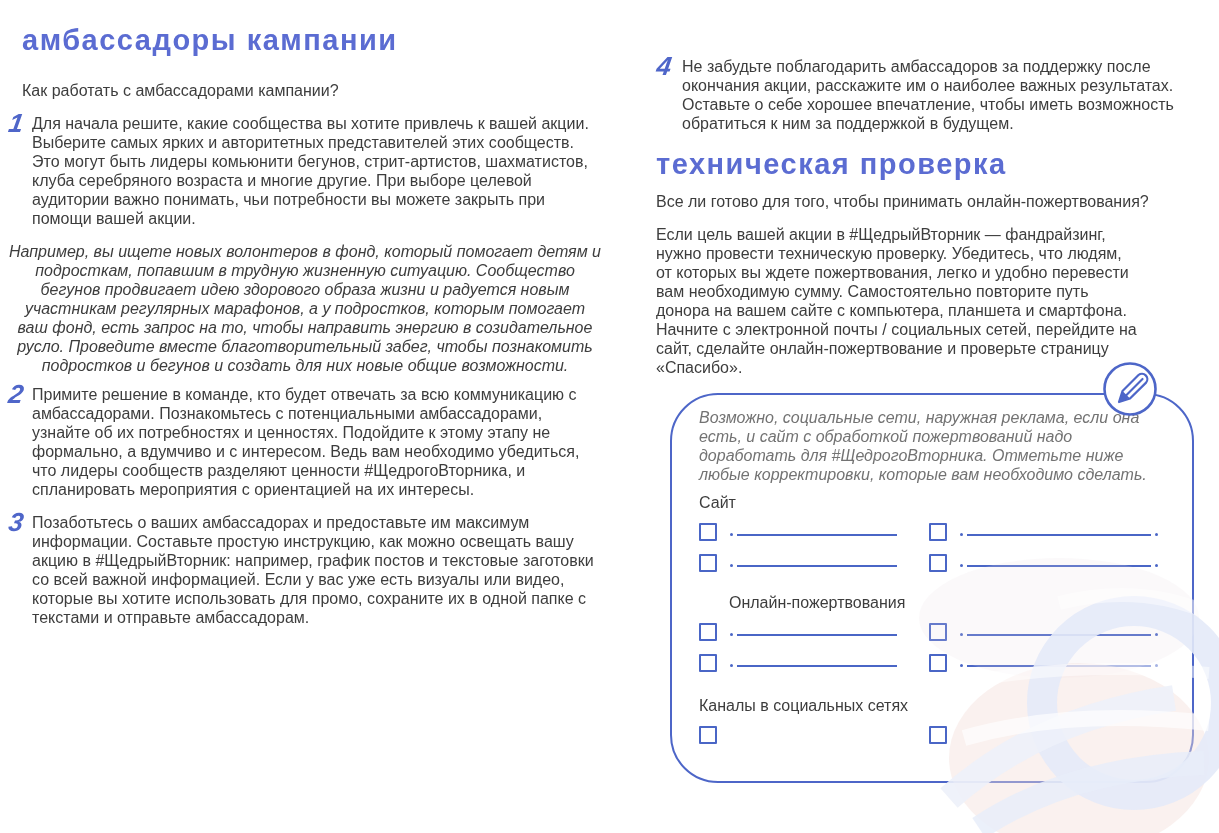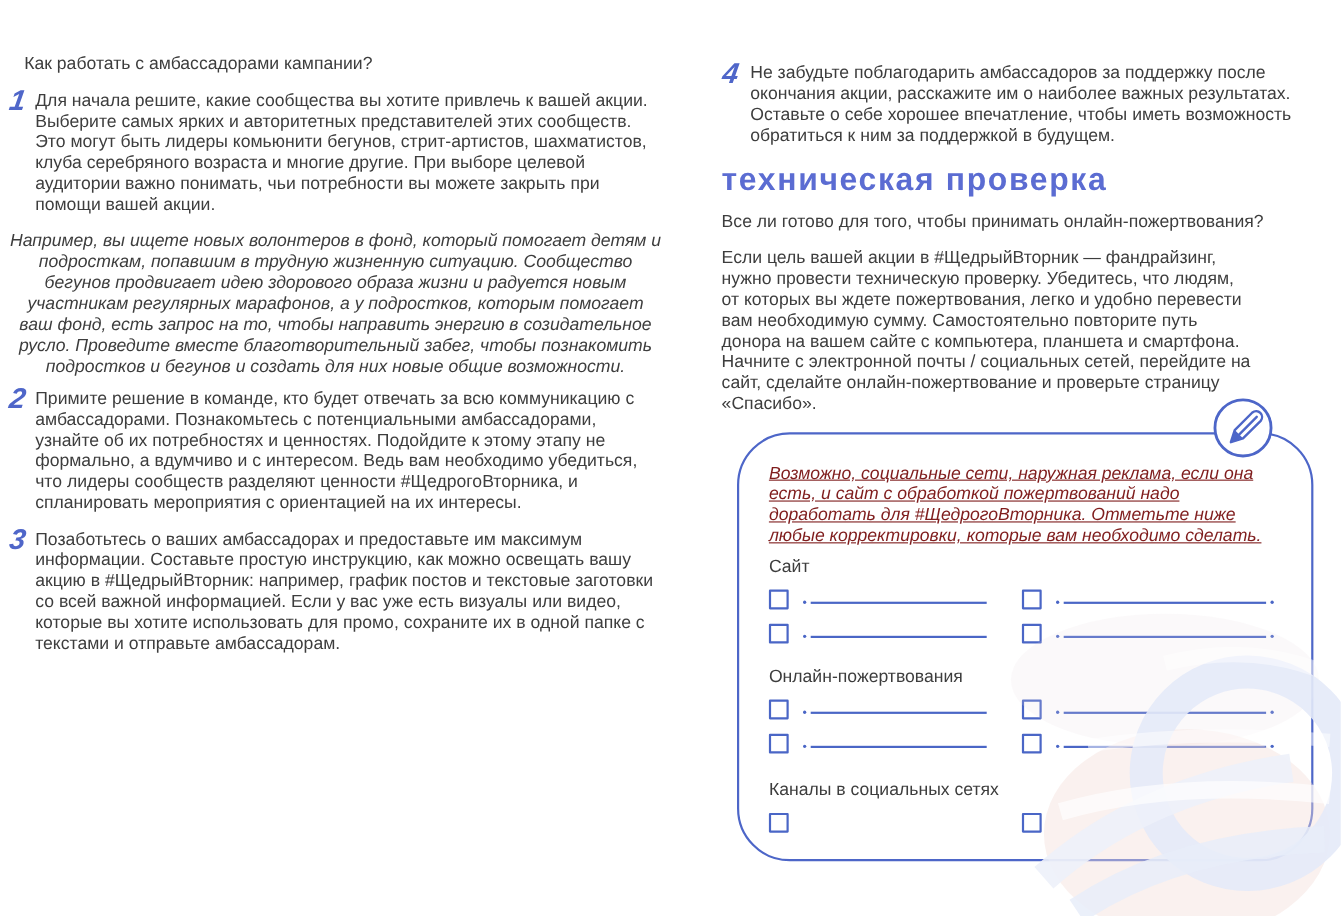--- a/index.html
+++ b/index.html
@@ -41,24 +41,24 @@
   .col-right .bold-q{margin-top:12px;width:500px;}
   .tech-body{margin-top:14px;width:486px;}
   
   .checkbox-panel{
     position:relative;margin:16px 0 0 14px;width:524px;height:390px;
     border:2px solid #4d66c8;border-radius:48px;box-sizing:border-box;
     padding:13px 30px 0 27px;
   }
   .pencil-badge{position:absolute;top:-34px;left:430px;width:56px;height:56px;}
   .panel-note{
-    font-style:italic;color:#7f1d1d;width:448px;margin-top:13px;text-decoration:underline;
+    font-style:italic;color:#737373;width:448px;margin-top:0;
   }
   .group-label{margin-top:9px;}
-  .group-label.g2{margin-top:19px;}
+  .group-label.g2{margin-top:19px;margin-left:30px;}
   .group-label.g3{margin-top:22px;}
   .cb-grid{
     display:grid;grid-template-columns:198px 1fr;column-gap:32px;row-gap:11px;
     margin-top:11px;padding-right:4px;
   }
   .cb-cell{display:flex;align-items:flex-start;height:20px;}
   .cb{
     width:14px;height:14px;border:2.5px solid #4a66c6;border-radius:1px;
     flex:0 0 auto;background:#fff;
   }
@@ -72,20 +72,21 @@
     position:absolute;right:0;bottom:0;width:310px;height:290px;
     z-index:6;pointer-events:none;
   }
 </style>
 </head>
 <body>
 
 <div class="page">
 
   <div class="col-left">
+    <h1 class="display-title">амбассадоры кампании</h1>
 
 
     <p class="bold-q">Как работать с амбассадорами кампании?</p>
 
     <div class="step step1">
       <span class="num">1</span>
       <p class="step-text">Для начала решите, какие сообщества вы хотите привлечь к вашей акции. Выберите самых ярких и авторитетных представителей этих сообществ. Это могут быть лидеры комьюнити бегунов, стрит-артистов, шахматистов, клуба серебряного возраста и многие другие. При выборе целевой аудитории важно понимать, чьи потребности вы можете закрыть при помощи вашей акции.</p>
     </div>
 
     <p class="note n1">Например, вы ищете новых волонтеров в фонд, который помогает детям и подросткам, попавшим в трудную жизненную ситуацию. Сообщество бегунов продвигает идею здорового образа жизни и радуется новым участникам регулярных марафонов, а у подростков, которым помогает ваш фонд, есть запрос на то, чтобы направить энергию в созидательное русло. Проведите вместе благотворительный забег, чтобы познакомить подростков и бегунов и создать для них новые общие возможности.</p>

